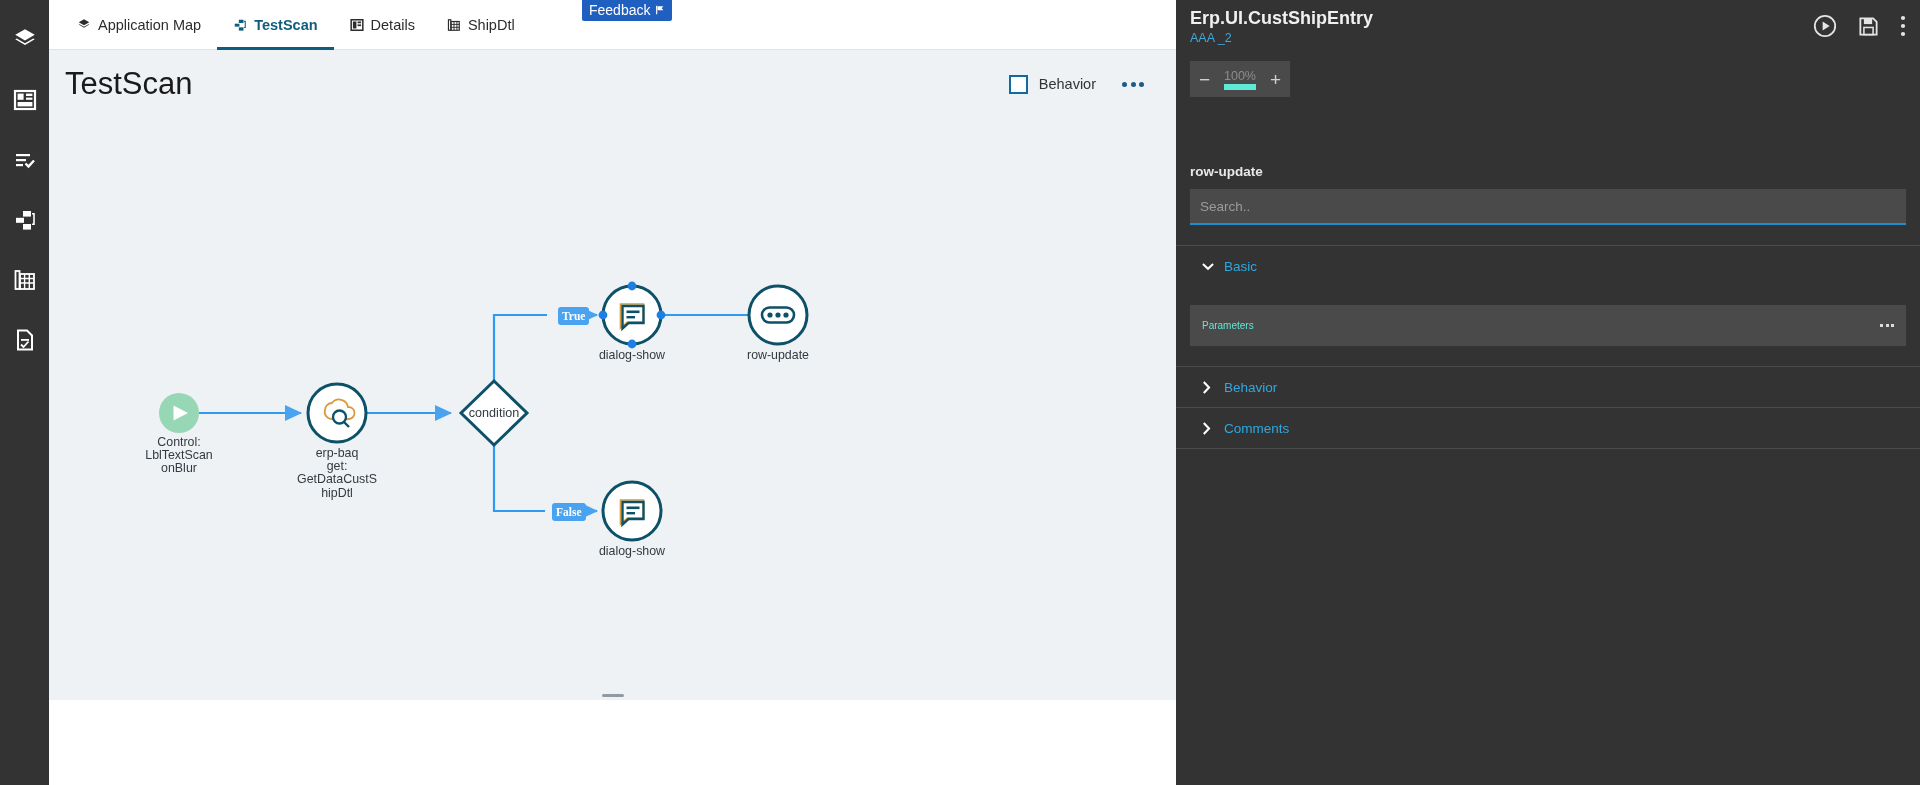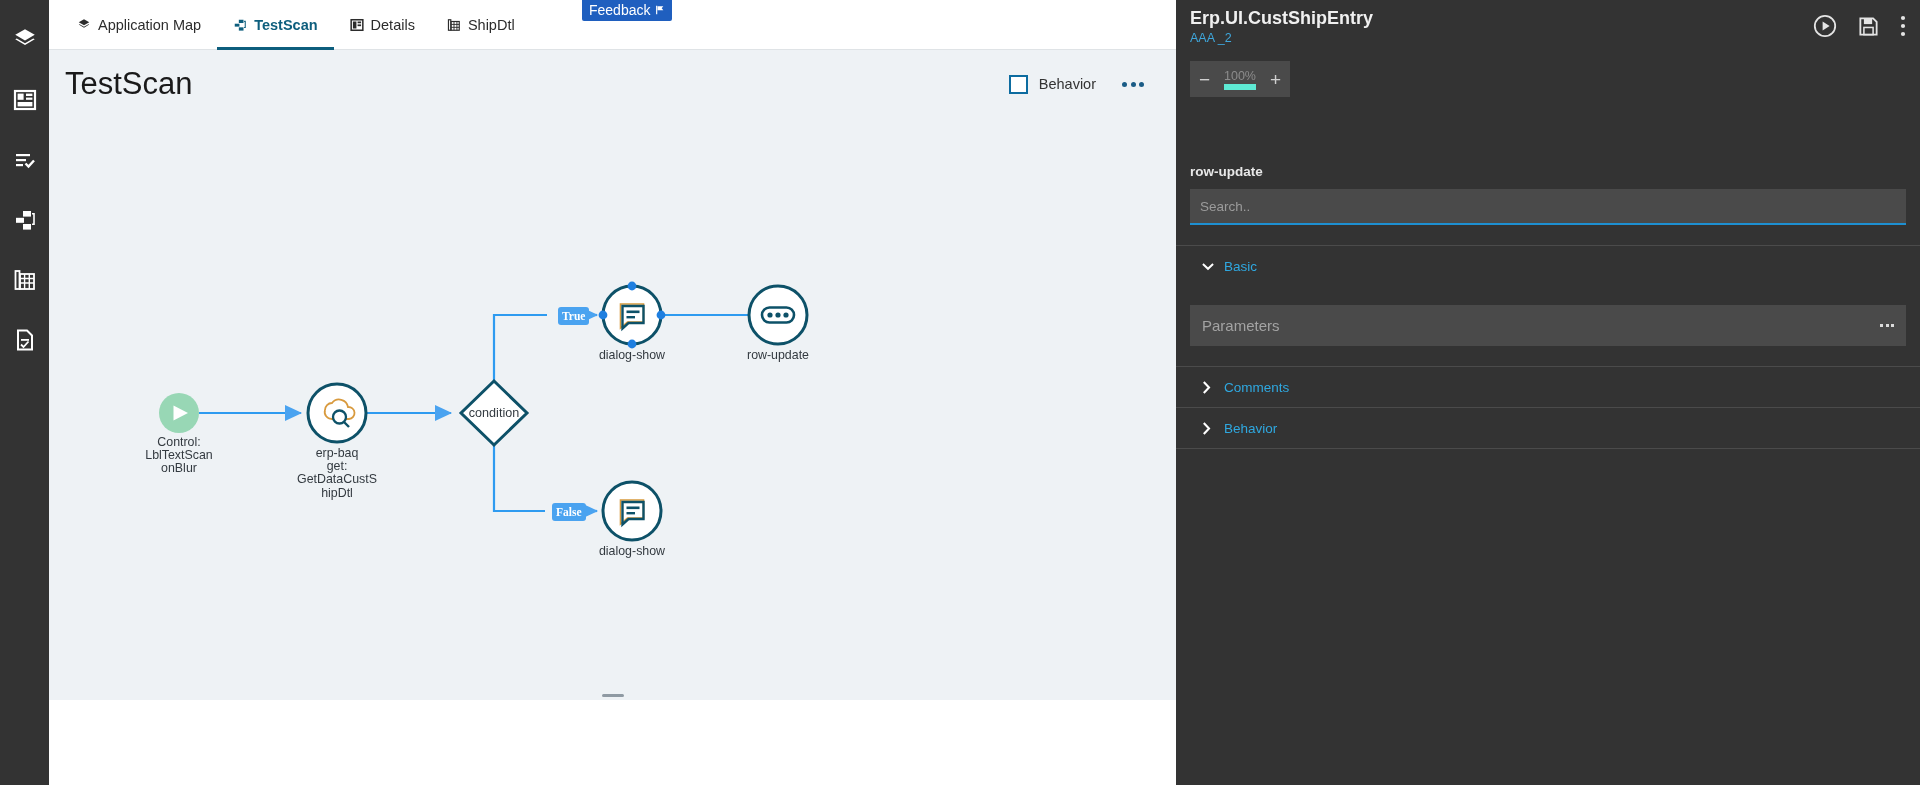--- a/index.html
+++ b/index.html
@@ -153,21 +153,21 @@
     border-bottom: 1px solid #4b4b4b;
   }
   .acc-row .chev { color: #ffffff; font-size: 13px; font-weight: bold; width: 12px; display: flex; }
   .acc-label { color: #2fa8e0; font-size: 13.5px; }
   .acc-open { border-bottom: 0; }
 
   .param-card {
     margin: 18px 14px 0 14px; height: 41px; background: #4a4a4a;
     display: flex; align-items: center; padding: 0 12px; cursor: pointer;
   }
-  .param-card .pl { font-size: 15px; color: #a3a3a3; }
+  .param-card .pl { font-size: 10px; color: #5eead4; }
   .param-card .pd { margin-left: auto; display: flex; gap: 2.5px; }
   .param-card .pd i { width: 3px; height: 3px; background: #dcdcdc; display: block; }
   .acc-body { padding-bottom: 20px; border-bottom: 1px solid #4b4b4b; }
 </style>
 </head>
 <body>
 
 <div class="app">
 
   <div class="rail">
@@ -439,26 +439,26 @@
             </span>
         </div>
       </div>
 
       <div class="acc-row">
         <span class="chev">
           <svg width="9" height="13" viewBox="0 0 9 13">
               <path d="M1.8 1 L7 6.5 L1.8 12" fill="none" stroke="#ffffff" stroke-width="2.1"></path>
             </svg>
         </span>
-        <span class="acc-label">Comments</span>
+        <span class="acc-label">Behavior</span>
       </div>
 
       <div class="acc-row">
         <span class="chev">
           <svg width="9" height="13" viewBox="0 0 9 13">
               <path d="M1.8 1 L7 6.5 L1.8 12" fill="none" stroke="#ffffff" stroke-width="2.1"></path>
             </svg>
         </span>
-        <span class="acc-label">Behavior</span>
+        <span class="acc-label">Comments</span>
       </div>
     </div>
   </div>
 </div>
 
 </body></html>

